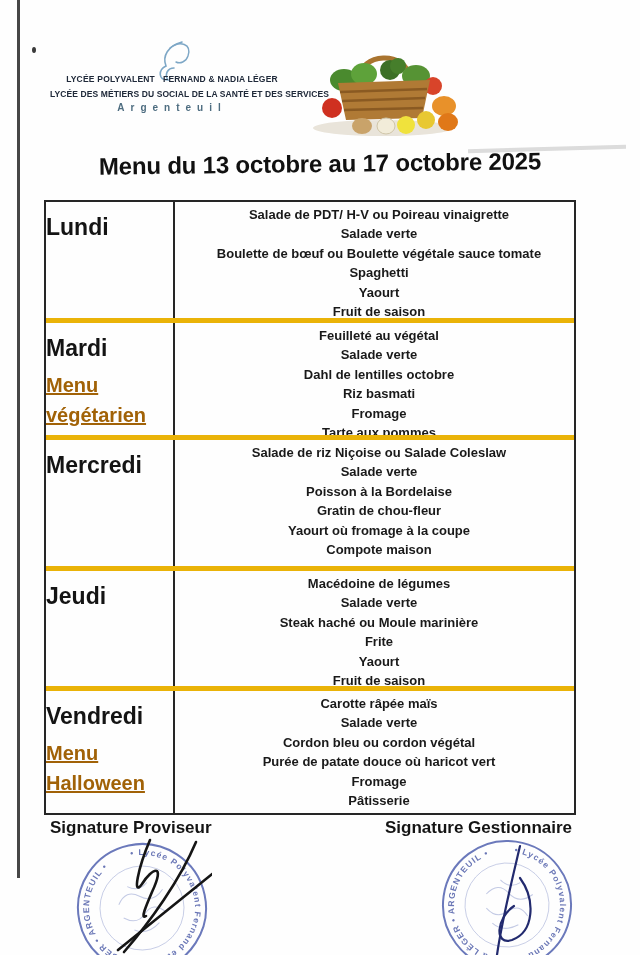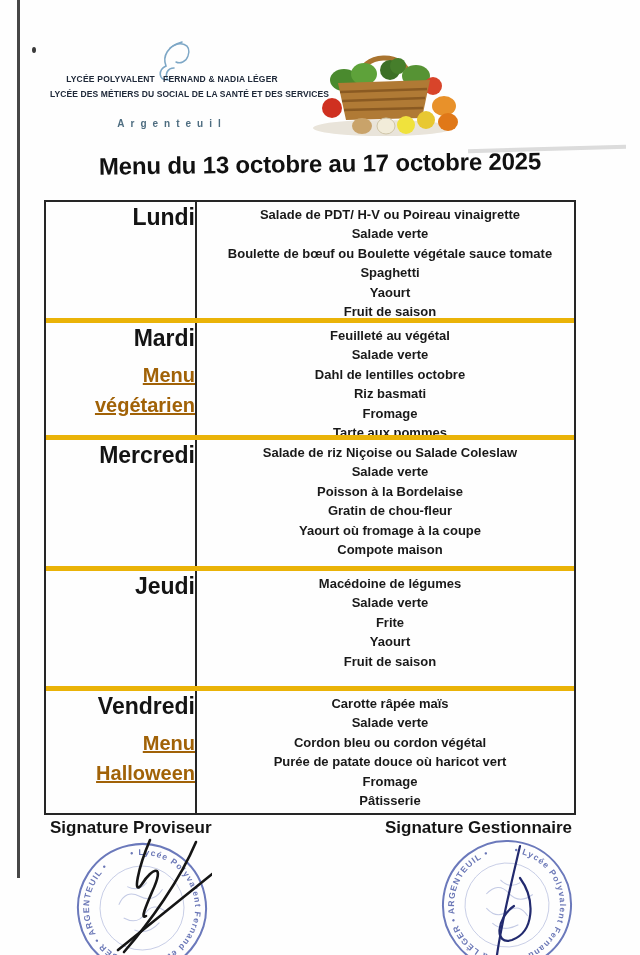--- a/index.html
+++ b/index.html
@@ -12,34 +12,34 @@
   
   .scan-line{position:absolute;left:17px;top:0;width:3px;height:878px;background:#262626;opacity:.85;}
   .scan-speck{position:absolute;left:32px;top:47px;width:4px;height:6px;background:#3a3a3a;border-radius:50%;}
   .scan-streak{position:absolute;left:468px;top:147px;width:158px;height:4px;background:#b9b9b9;opacity:.5;transform:rotate(-1.6deg);}
 
   
   .logo-art{position:absolute;left:146px;top:38px;}
   .school-block{position:absolute;left:50px;top:72px;width:244px;text-align:center;}
   .school-line1{display:flex;justify-content:center;gap:8px;font-size:8.5px;font-weight:bold;color:#202a3a;letter-spacing:.2px;line-height:15px;white-space:nowrap;}
   .school-line2{font-size:8.5px;font-weight:bold;color:#202a3a;letter-spacing:.1px;line-height:15px;white-space:nowrap;}
-  .school-city{margin-top:16px;font-size:10px;font-weight:bold;color:#4e6d80;letter-spacing:6px;}
+  .school-city{margin-top:0;font-size:10px;font-weight:bold;color:#4e6d80;letter-spacing:6px;}
   .basket-photo{position:absolute;left:298px;top:38px;}
 
   
   .doc-title{position:absolute;left:0;top:150px;width:100%;text-align:center;
     font-size:24px;font-weight:bold;color:#111;transform:rotate(-0.7deg);letter-spacing:-0.2px;}
 
   
   .menu-table{position:absolute;left:44px;top:200px;width:528px;height:611px;
     border:2px solid #262626;display:flex;flex-direction:column;box-sizing:content-box;background:transparent;}
   .menu-row{display:flex;box-sizing:border-box;}
   .menu-row + .menu-row{border-top:5px solid #eab308;}
   .r1{height:116px;}.r2{height:117px;}.r3{height:131px;}.r4{height:120px;}.r5{flex:1;}
-  .day-cell{width:151px;border-right:2px solid #262626;box-sizing:border-box;text-align:right;padding-top:0;}
+  .day-cell{width:129px;border-right:2px solid #262626;box-sizing:border-box;text-align:left;padding-top:10px;}
   .items-cell{flex:1;text-align:center;padding-top:3px;padding-left:9px;}
   .day-name{font-size:23px;font-weight:bold;color:#141414;line-height:30px;}
   .day-special{font-size:20px;font-weight:bold;color:#a16207;text-decoration:underline;line-height:30px;}
   .day-special.first{margin-top:7px;}
   .menu-item{font-size:13px;font-weight:bold;color:#191919;line-height:19.4px;}
 
   
   .sig-label{position:absolute;top:818px;font-size:17px;font-weight:bold;color:#141414;white-space:nowrap;}
   .sig-left{left:50px;}
   .sig-right{left:385px;}
@@ -141,20 +141,21 @@
       </div>
     </div>
 
     <div class="menu-row r4">
       <div class="day-cell">
         <div class="day-name">Jeudi</div>
       </div>
       <div class="items-cell">
         <div class="menu-item">Macédoine de légumes</div>
         <div class="menu-item">Salade verte</div>
+        <div class="menu-item">Steak haché ou Moule marinière</div>
         <div class="menu-item">Frite</div>
         <div class="menu-item">Yaourt</div>
         <div class="menu-item">Fruit de saison</div>
       </div>
     </div>
 
     <div class="menu-row r5">
       <div class="day-cell">
         <div class="day-name">Vendredi</div>
         <div class="day-special first">Menu</div>

